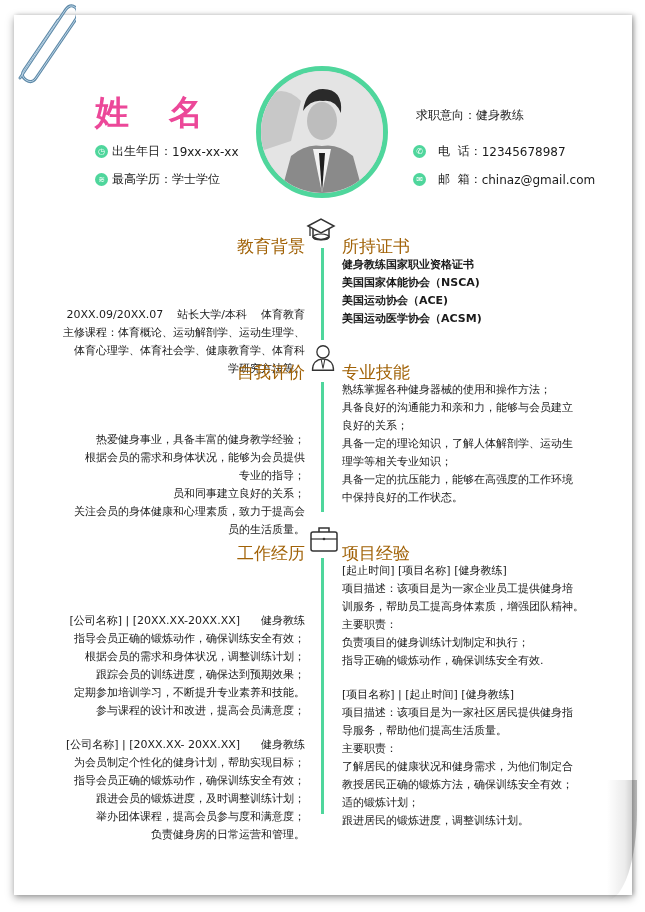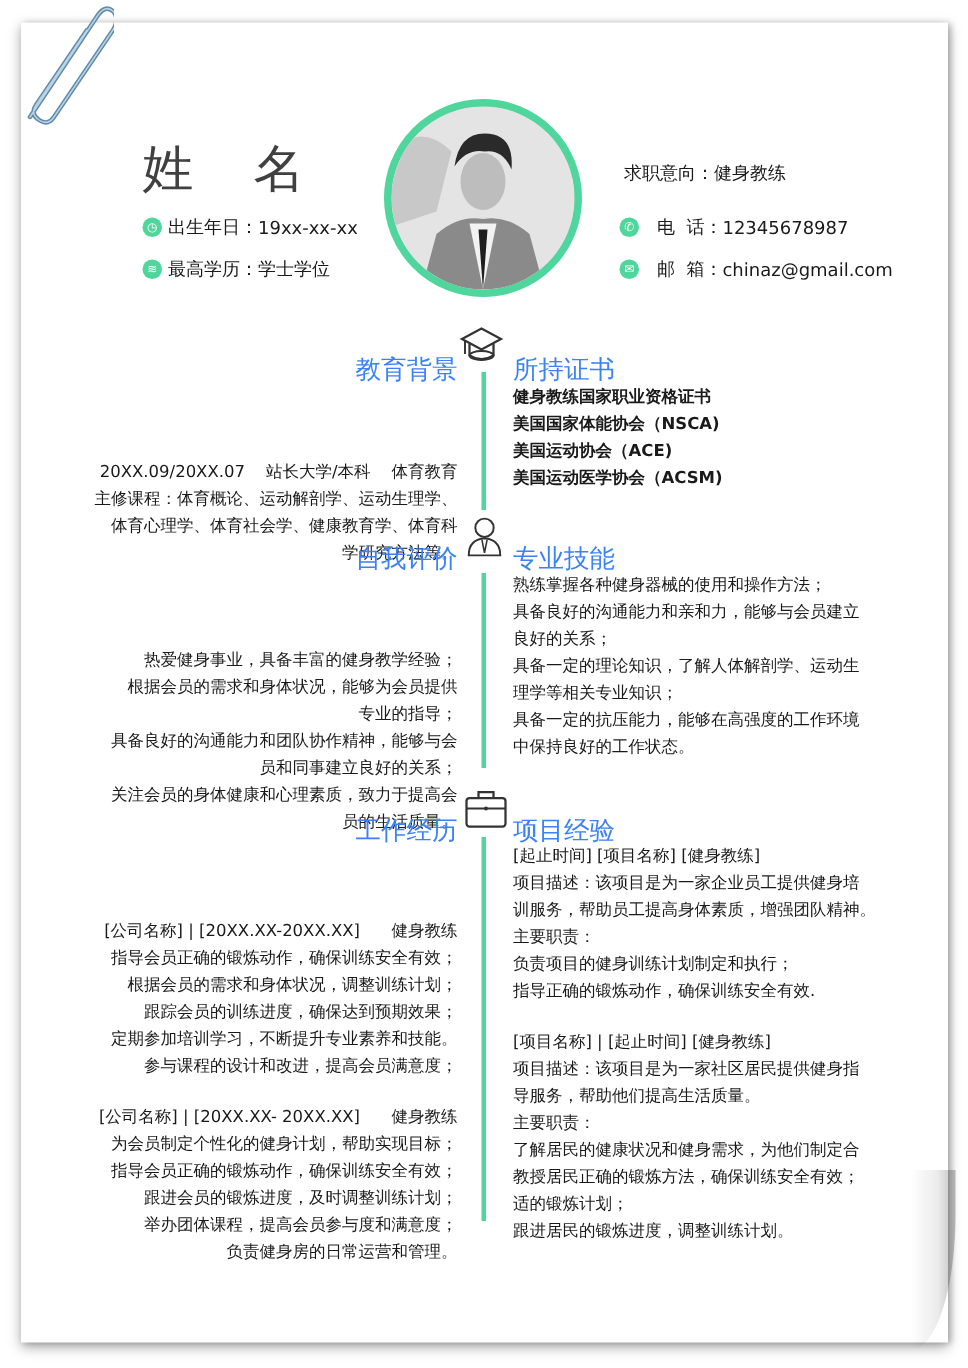--- a/index.html
+++ b/index.html
@@ -14,40 +14,40 @@
   }
   .paper-curl {
     position: absolute; right: 8px; bottom: 12px; width: 30px; height: 120px;
     background: linear-gradient(90deg, rgba(255,255,255,0) 0%, rgba(0,0,0,0.08) 60%, rgba(0,0,0,0.25) 100%);
     border-bottom-right-radius: 40px 120px;
   }
   .paperclip { position: absolute; left: 6px; top: 0; width: 70px; height: 85px; }
 
   .name {
     position: absolute; left: 95px; top: 90px; font-size: 34px; letter-spacing: 40px;
-    font-weight: 400; color: #404040;
+    font-weight: 700; color: #ec4899;
   }
   .info-row { position: absolute; display: flex; align-items: center; font-size: 12px; color: #1a1a1a; }
   .info-row .ico {
     width: 13px; height: 13px; border-radius: 50%; background: #4fd69c; margin-right: 4px;
     display: inline-flex; align-items: center; justify-content: center; color: #fff; font-size: 8px;
   }
   .info-row.right .ico { margin-right: 12px; }
 
   .photo {
     position: absolute; left: 256px; top: 66px; width: 132px; height: 132px; border-radius: 50%;
     border: 5px solid #4fd69c; overflow: hidden; background: #d8d8d8;
   }
 
   .timeline {
     position: absolute; left: 321px; width: 3px; background: #4fd69c;
   }
   .sec-icon { position: absolute; width: 30px; height: 28px; }
 
-  .sec-title { position: absolute; font-size: 17px; color: #3b82f6; }
+  .sec-title { position: absolute; font-size: 17px; color: #a16207; }
   .sec-title.left { text-align: right; }
 
   .block { position: absolute; font-size: 11px; line-height: 18px; color: #1a1a1a; }
   .block.left { text-align: right; margin-top: 48px; }
   .block.left p { text-align: right; }
   .block p { white-space: nowrap; }
   .gap { height: 10px; }
 </style>
 </head>
 <body>
@@ -136,21 +136,20 @@
   <p>美国国家体能协会（NSCA)</p>
   <p>美国运动协会（ACE)</p>
   <p>美国运动医学协会（ACSM)</p>
 </div>
 
 <div class="sec-title left" style="right:340px; top:361px;">自我评价</div>
 <div class="block left" style="right:340px; top:383px;">
   <p>热爱健身事业，具备丰富的健身教学经验；</p>
   <p>根据会员的需求和身体状况，能够为会员提供</p>
   <p>专业的指导；</p>
-  <p>具备良好的沟通能力和团队协作精神，能够与会</p>
   <p>员和同事建立良好的关系；</p>
   <p>关注会员的身体健康和心理素质，致力于提高会</p>
   <p>员的生活质量。</p>
 </div>
 
 <div class="sec-title" style="left:342px; top:361px;">专业技能</div>
 <div class="block" style="left:342px; top:381px;">
   <p>熟练掌握各种健身器械的使用和操作方法；</p>
   <p>具备良好的沟通能力和亲和力，能够与会员建立</p>
   <p>良好的关系；</p>

